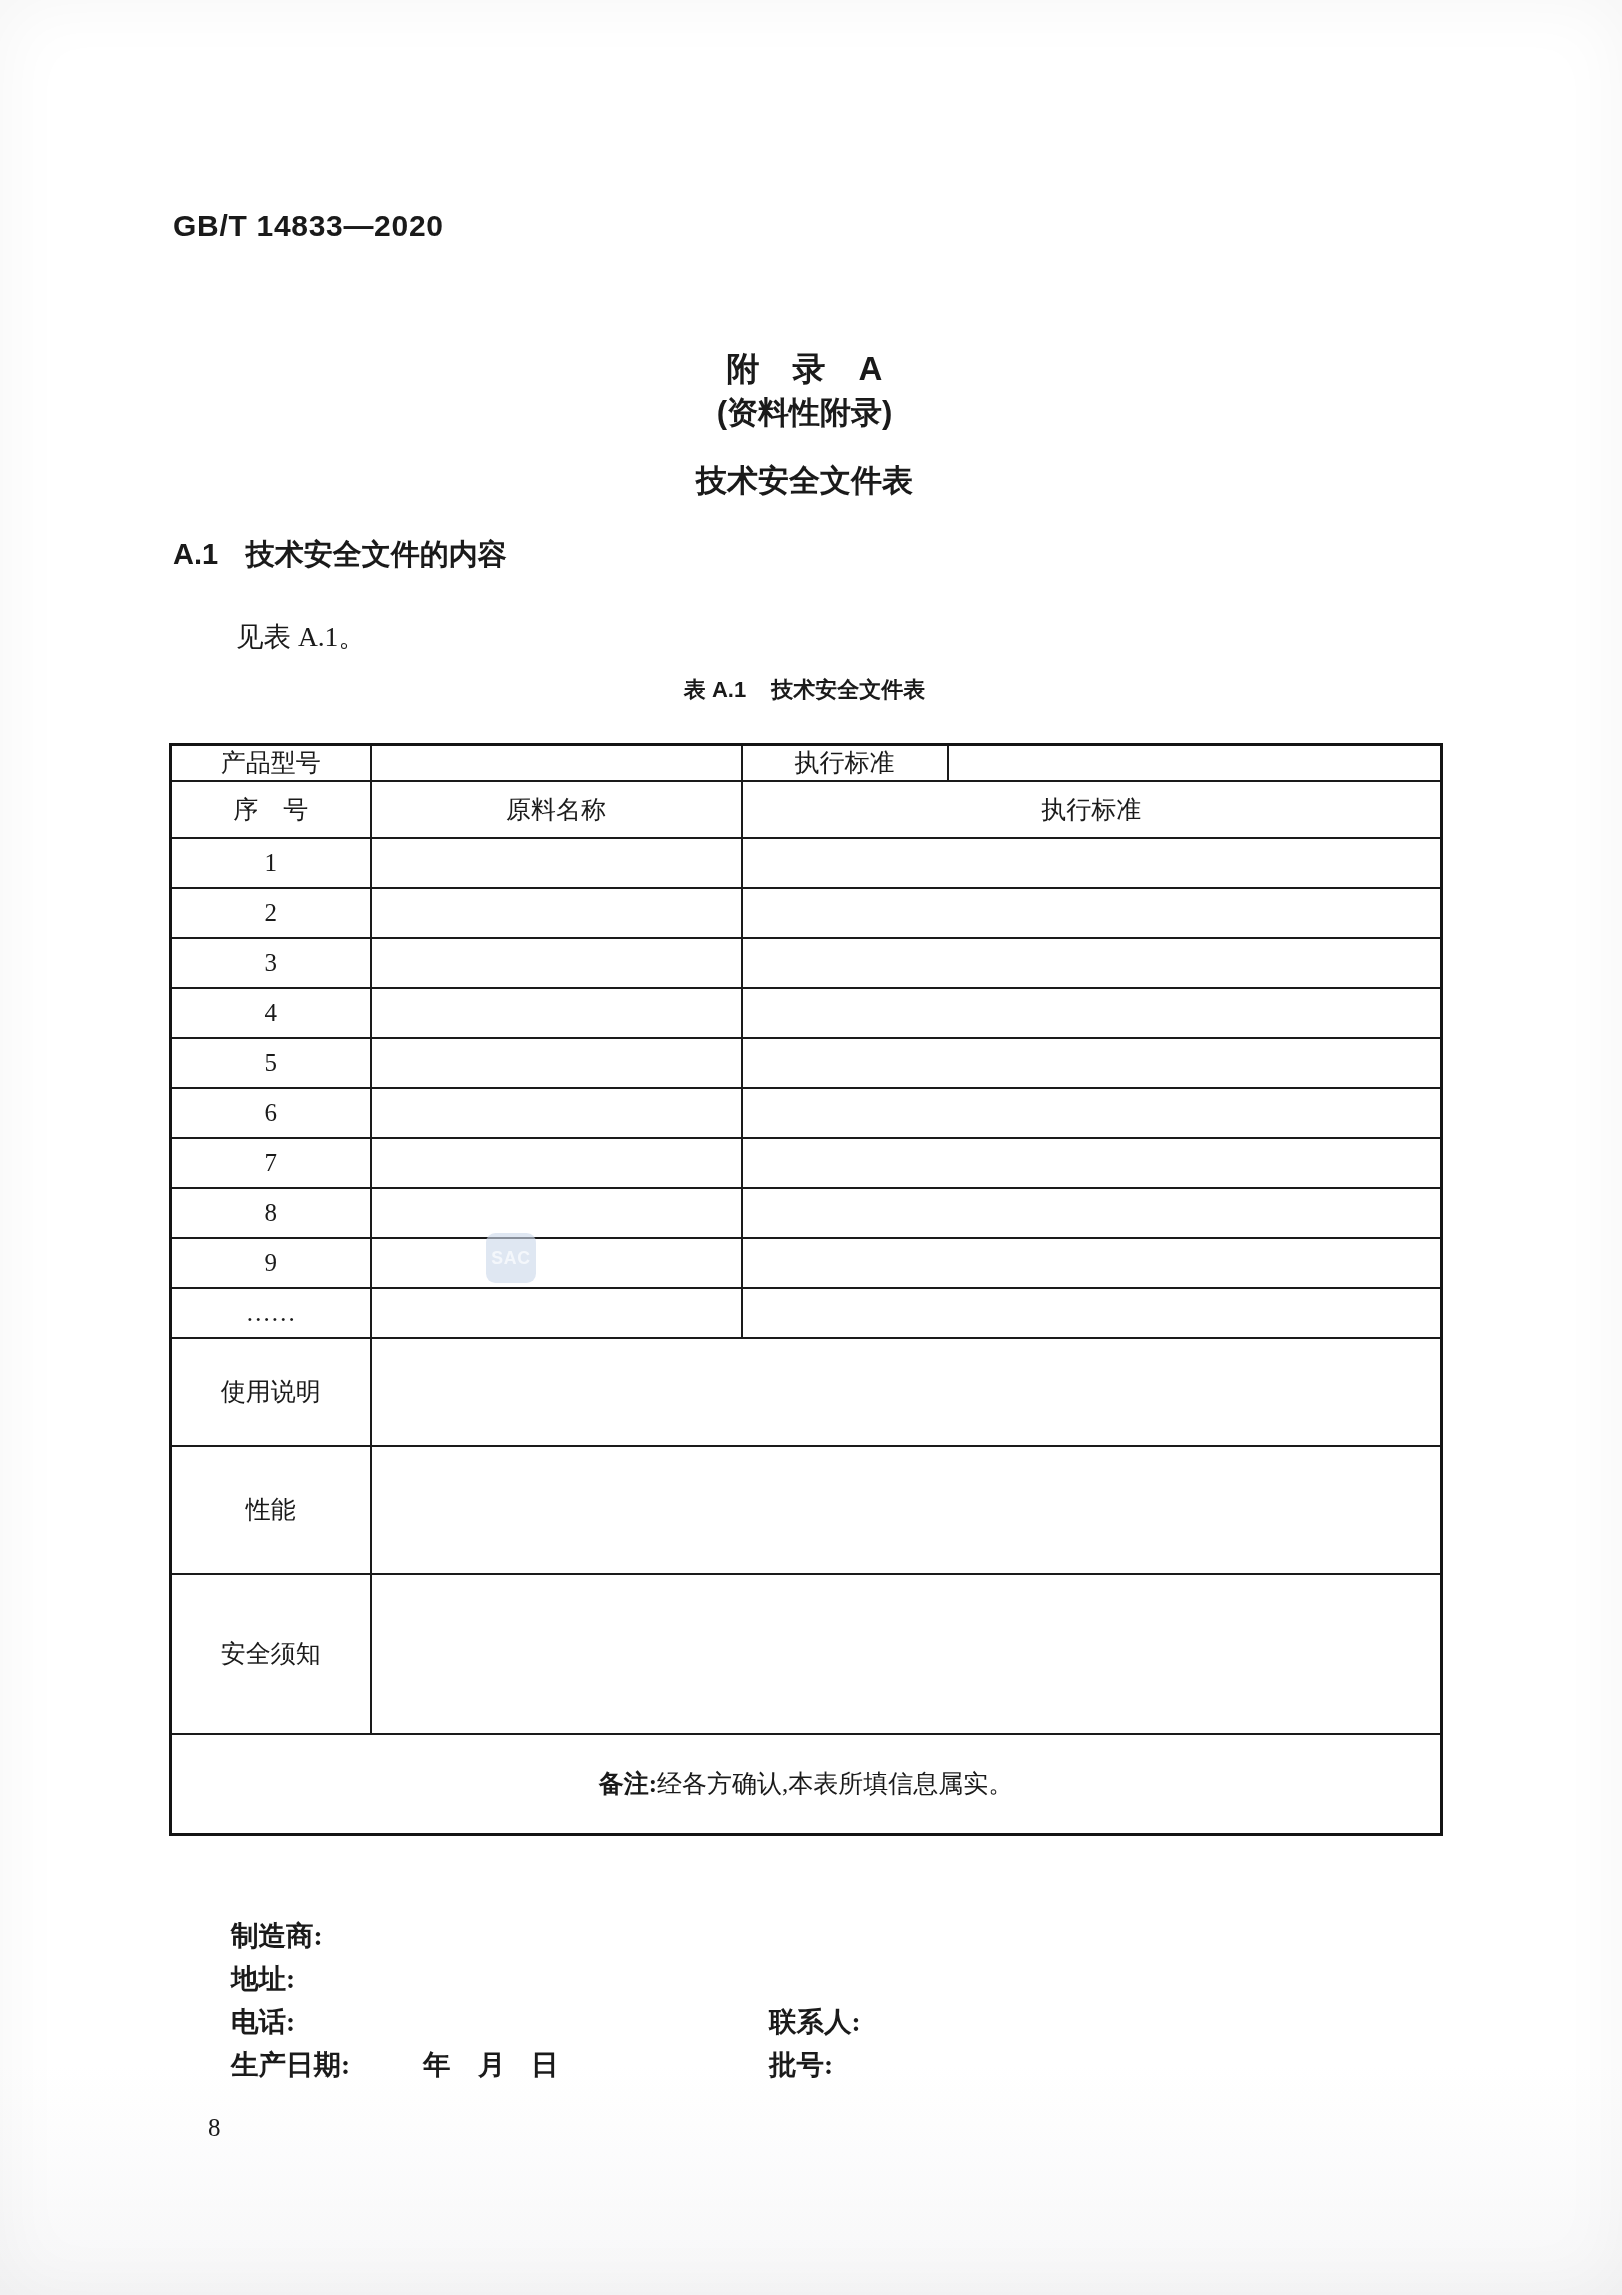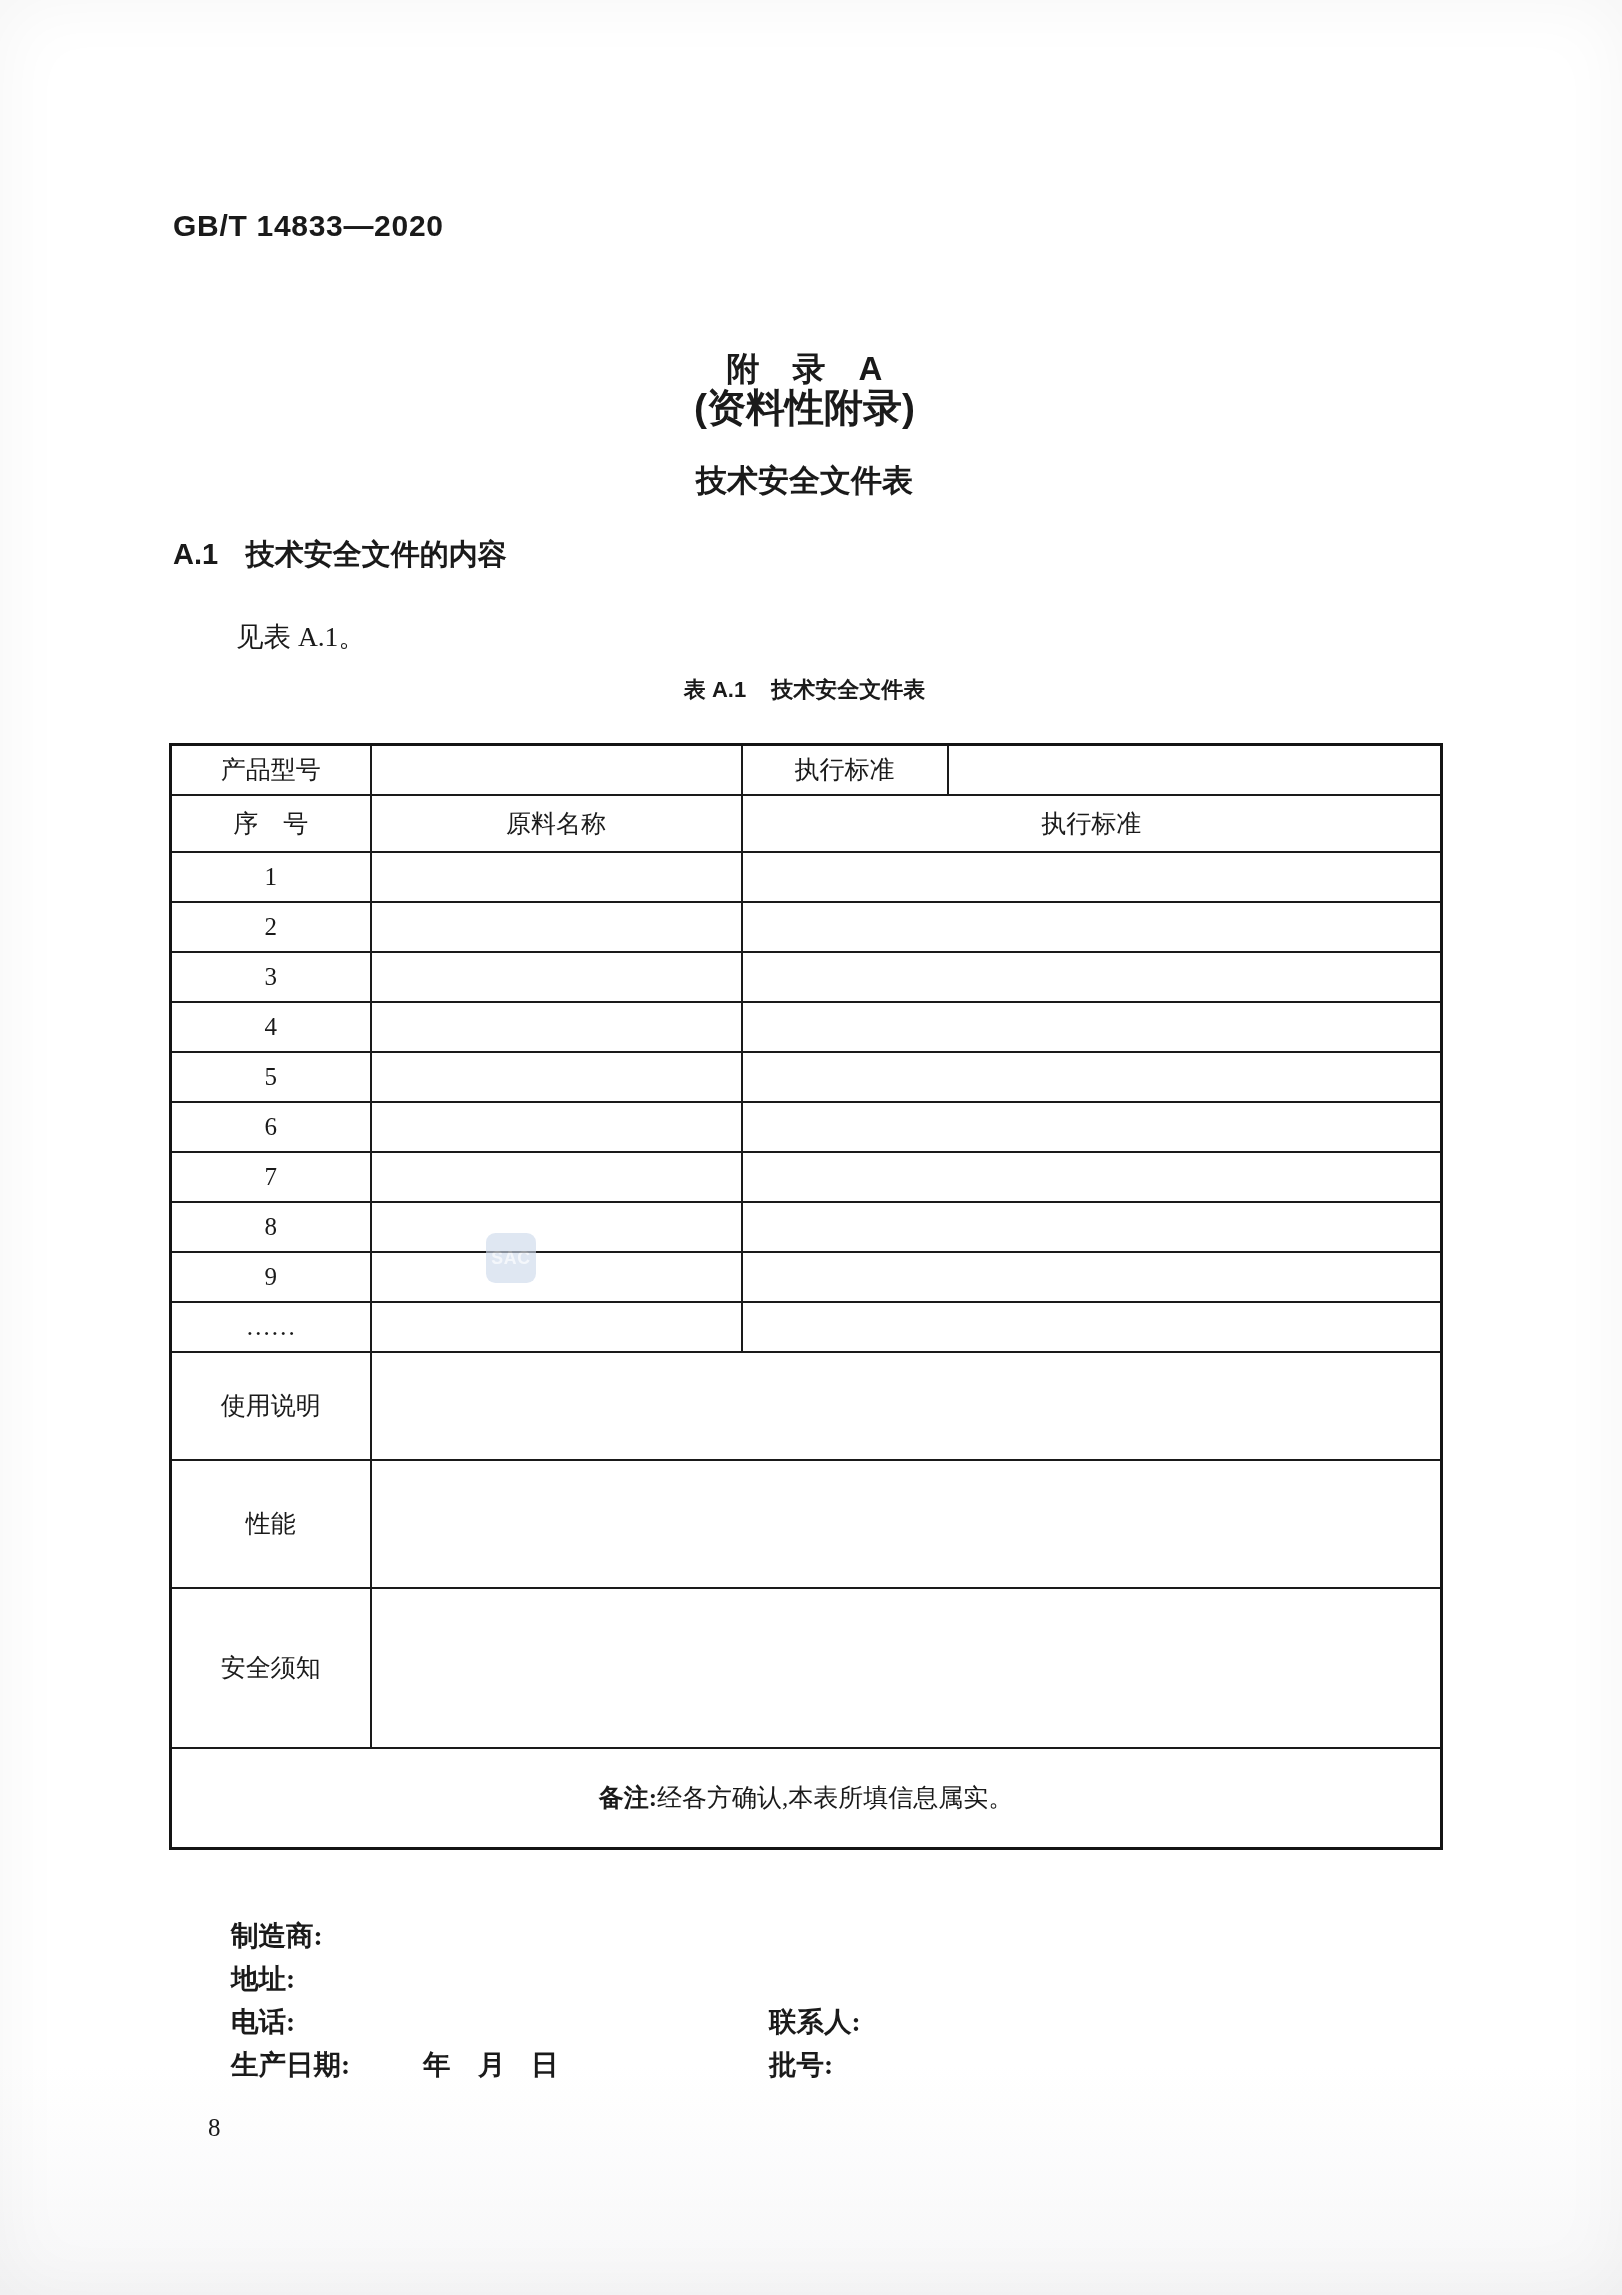--- a/index.html
+++ b/index.html
@@ -23,21 +23,21 @@
     left:173px;top:207px;
     font-family:"Liberation Sans","DejaVu Sans",sans-serif;
     font-weight:bold;font-size:30px;line-height:1.25;
     letter-spacing:0.7px;
   }
 
   
   .title-block{left:169px;width:1271px;text-align:center;
     font-family:"Liberation Sans","DejaVu Sans",sans-serif;font-weight:bold;margin-top:16px;}
   .title-l1{top:331px;font-size:33px;}
-  .title-l2{top:365px;font-size:39px;}
+  .title-l2{top:376px;font-size:31px;}
   .title-l3{top:444px;font-size:31px;}
 
   
   .sec-heading{
     left:173px;top:535px;
     font-family:"Liberation Sans","DejaVu Sans",sans-serif;
     font-weight:bold;font-size:29px;
   }
   .sec-heading .gap{display:inline-block;width:27.5px;}
   .intro{left:236px;top:619px;font-size:27.5px;}
@@ -118,21 +118,21 @@
 
   <div class="abs tbl-wrap">
     <table class="doc">
       <colgroup>
         <col style="width:200px">
           <col style="width:371px">
           <col style="width:206px">
           <col style="width:494px">
       </colgroup>
       <tbody>
-        <tr style="height:50px">
+        <tr style="height:36px">
           <td>产品型号</td>
           <td></td>
           <td>执行标准</td>
           <td></td>
         </tr>
         <tr style="height:57px">
           <td>序　号</td>
           <td>原料名称</td>
           <td colspan="2">执行标准</td>
         </tr>

